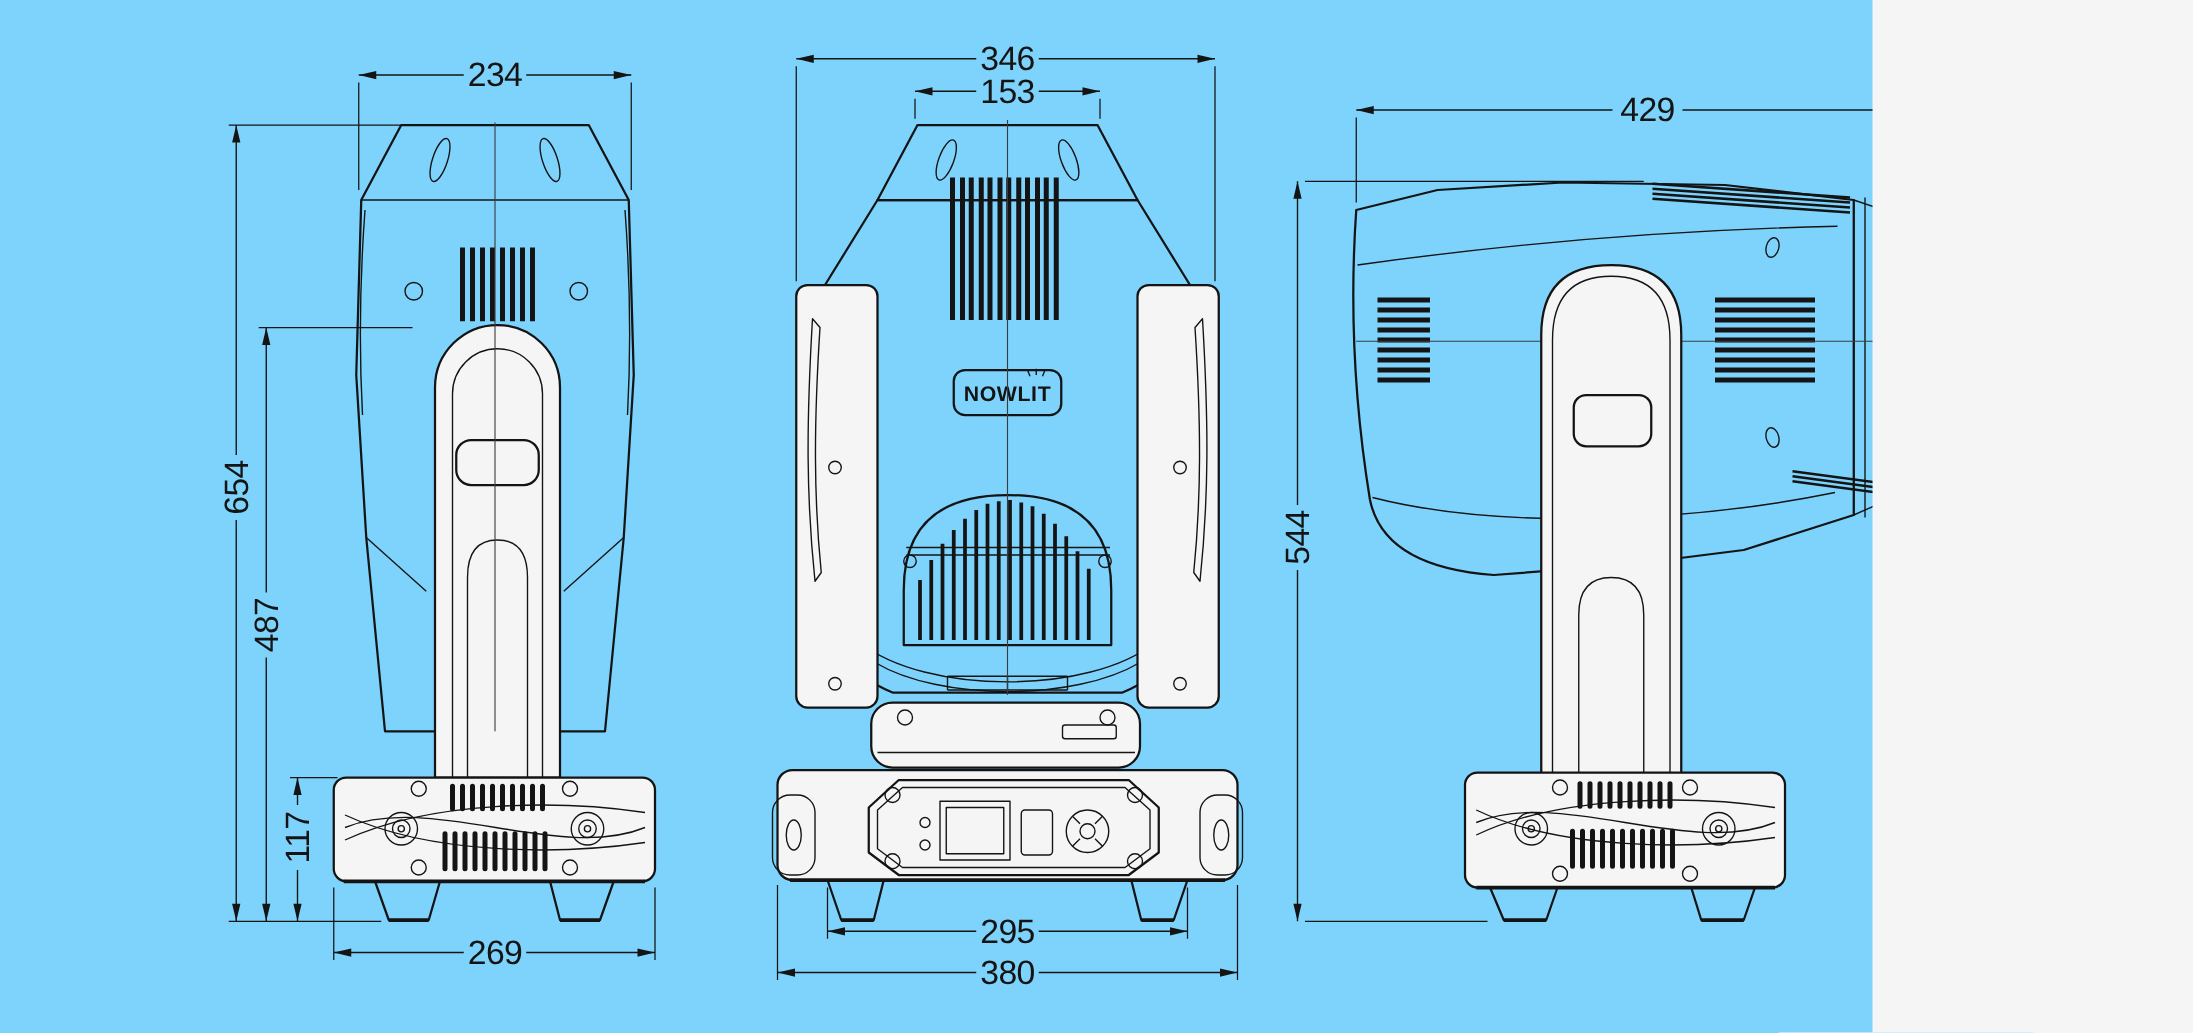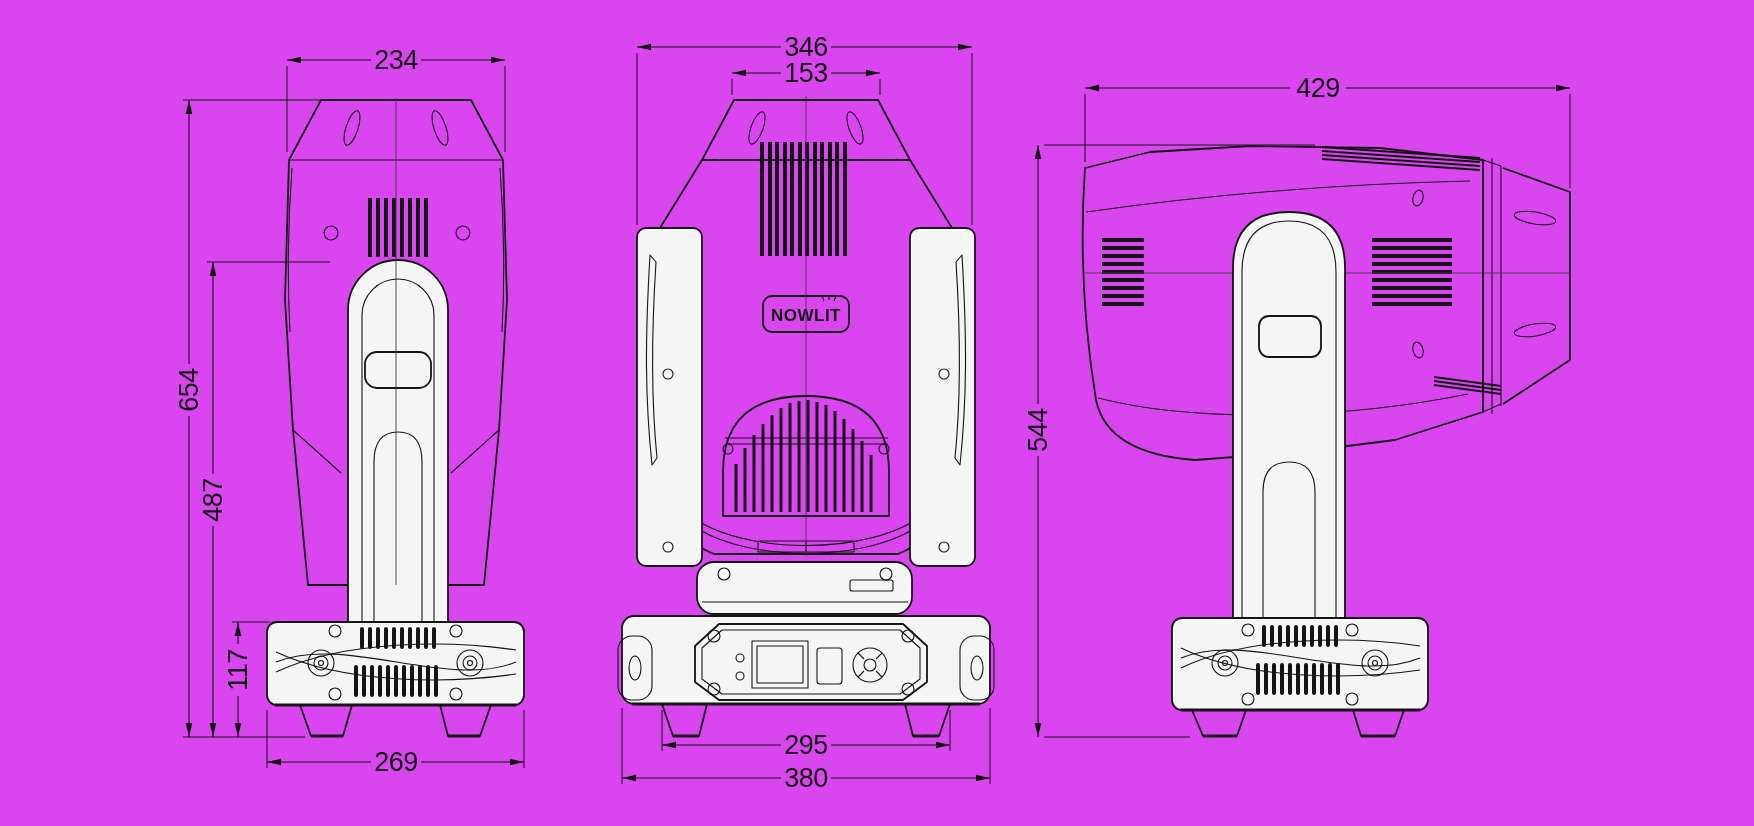--- a/index.html
+++ b/index.html
@@ -1,16 +1,16 @@
 <!DOCTYPE html>
 <html><head>
 <meta charset="utf-8">
 <style>
   html,body{margin:0;padding:0;background:#f5f5f6;}
-  .stage{width:1754px;height:826px;position:relative;background:#d946ef;overflow:hidden;}
+  .stage{width:1498px;height:826px;position:relative;background:#7dd3fc;overflow:hidden;}
   svg{display:block;}
   .outline{fill:none;stroke:#141414;stroke-width:1.8;stroke-linejoin:round;}
   .detail{fill:none;stroke:#141414;stroke-width:1.1;stroke-linejoin:round;}
   .occl{fill:#f5f5f6;stroke:#141414;stroke-width:1.8;stroke-linejoin:round;}
   .slat{fill:none;stroke:#141414;stroke-width:4;stroke-linecap:round;}
   .slatsq{fill:none;stroke:#141414;stroke-width:4;stroke-linecap:butt;}
   .fin{fill:none;stroke:#141414;stroke-width:2;}
   .thick{fill:none;stroke:#141414;stroke-width:3;}
   .dim{fill:none;stroke:#141414;stroke-width:1.1;}
   .ext{fill:none;stroke:#141414;stroke-width:1;}

